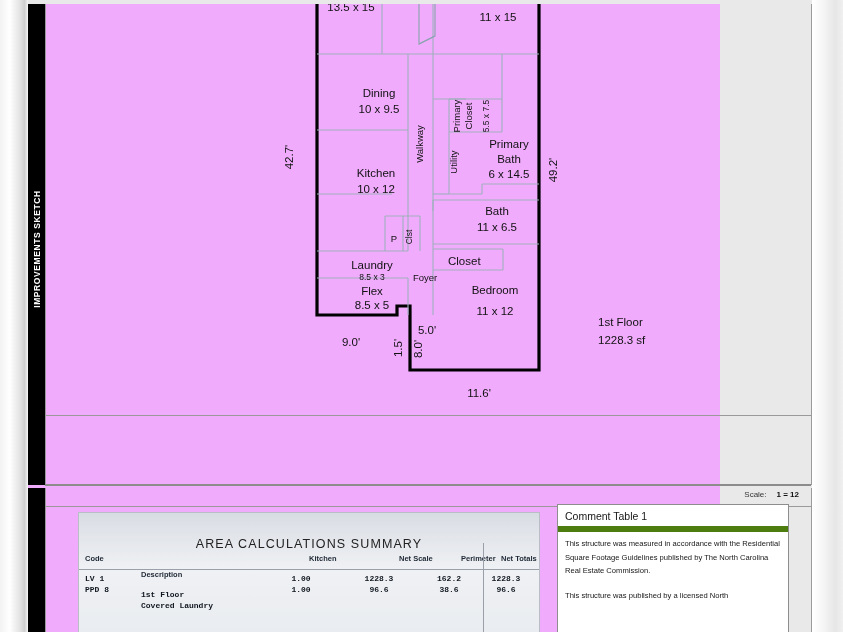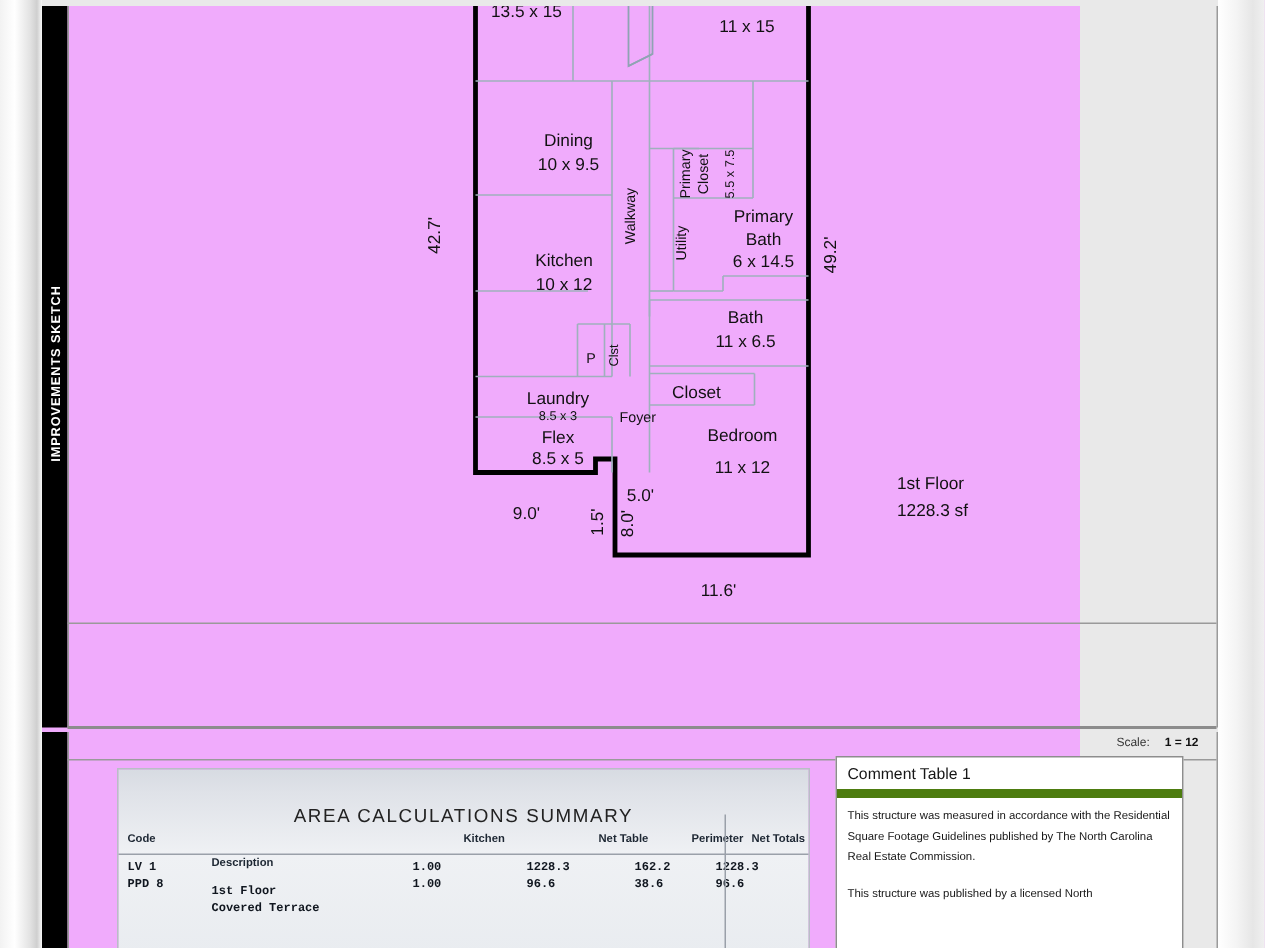--- a/index.html
+++ b/index.html
@@ -138,21 +138,21 @@
   .col-totals { left: 422px; }
   .area-body { position: relative; margin-top: 4px; }
   .area-row {
     position: relative;
     height: 11px;
     font-family: "Liberation Mono", monospace;
     font-size: 8px;
     font-weight: bold;
     color: #10161f;
   }
-  .area-row .num { text-align: left; }
+  .area-row .num { text-align: center; }
   .r-factor { left: 196px; width: 52px; }
   .r-net    { left: 272px; width: 56px; }
   .r-perim  { left: 344px; width: 52px; }
   .r-totals { left: 398px; width: 58px; }
   .area-divider {
     position: absolute;
     left: 404px; top: 30px; bottom: 0; width: 1px;
     background: #9aa0a9;
   }
 
@@ -327,36 +327,36 @@
       <div class="scale-wrap">
         <span class="scale-label">Scale:</span><span class="scale-value">1 = 12</span>
       </div>
 
       <div class="area-table">
         <div class="area-title">AREA CALCULATIONS SUMMARY</div>
         <div class="area-head">
           <span class="col-code">Code</span>
           <span class="col-desc">Description</span>
           <span class="col-factor">Kitchen</span>
-          <span class="col-net">Net Table</span>
+          <span class="col-net">Net Scale</span>
           <span class="col-perim">Perimeter</span>
           <span class="col-totals">Net Totals</span>
         </div>
         <div class="area-body">
           <div class="area-row">
             <span class="col-code">LV 1</span>
             <span class="col-desc">1st Floor</span>
             <span class="num r-factor">1.00</span>
             <span class="num r-net">1228.3</span>
             <span class="num r-perim">162.2</span>
             <span class="num r-totals">1228.3</span>
           </div>
           <div class="area-row">
             <span class="col-code">PPD 8</span>
-            <span class="col-desc">Covered Terrace</span>
+            <span class="col-desc">Covered Laundry</span>
             <span class="num r-factor">1.00</span>
             <span class="num r-net">96.6</span>
             <span class="num r-perim">38.6</span>
             <span class="num r-totals">96.6</span>
           </div>
         </div>
         <div class="area-divider"></div>
       </div>
 
       <div class="comment-table">

